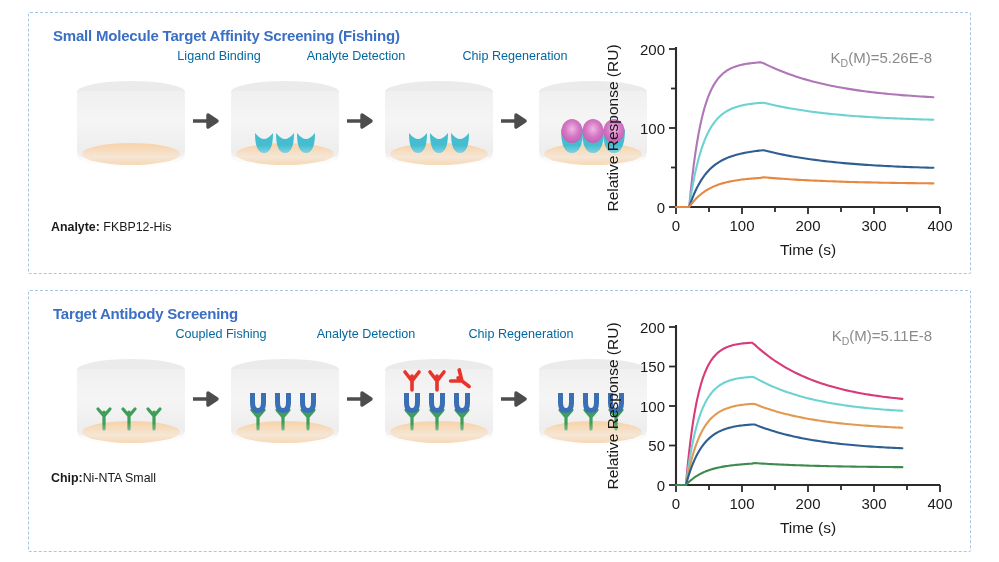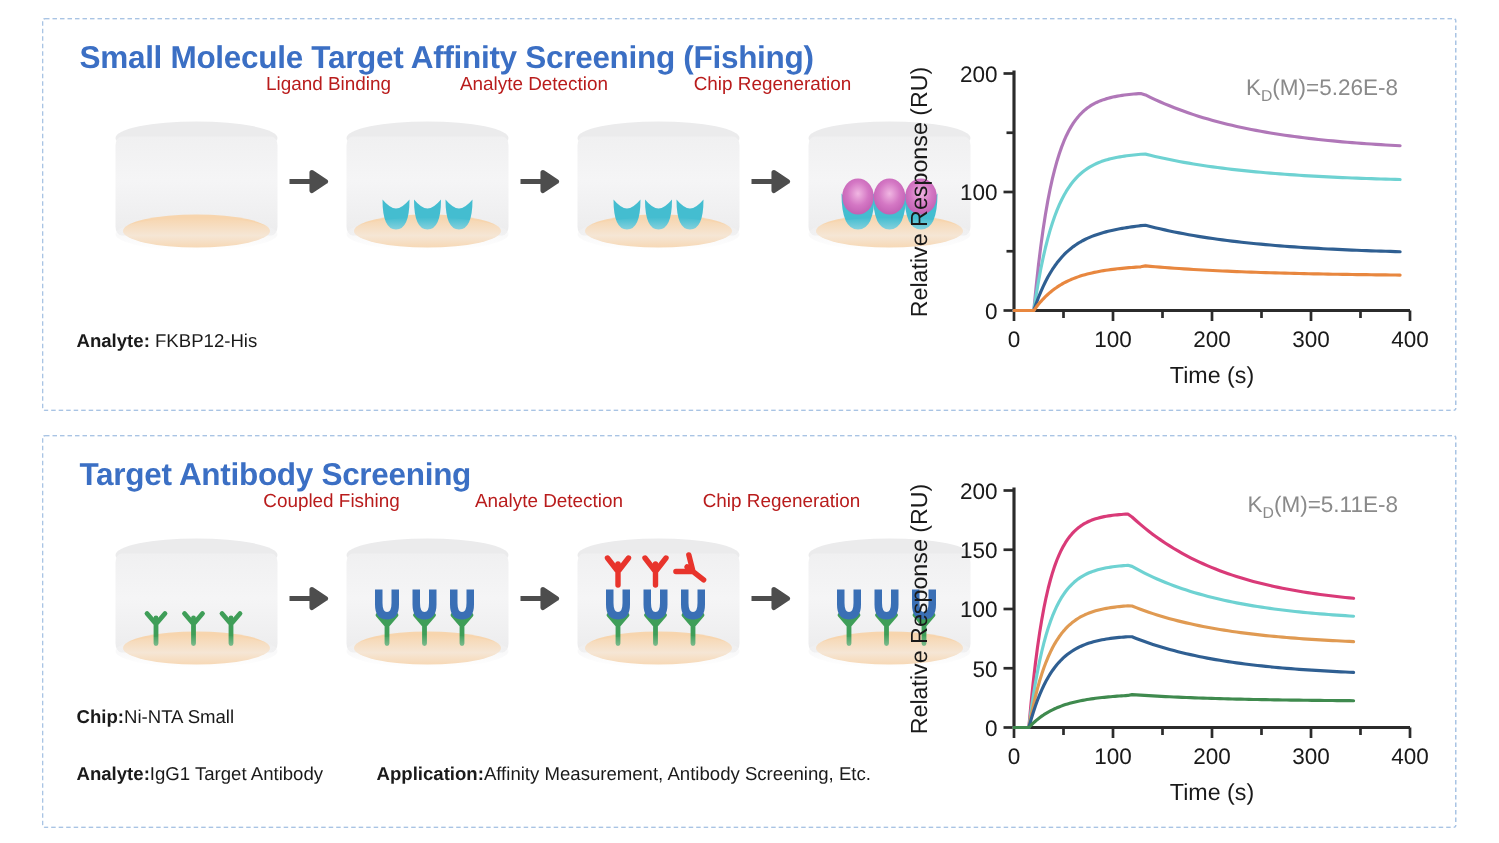--- a/index.html
+++ b/index.html
@@ -16,31 +16,31 @@
     left: 28px; width: 943px;
     border: 1.4px dashed #a9c4e4;
     border-radius: 2px;
     background: #fff;
   }
   #panel-1 { top: 12px;  height: 262px; }
   #panel-2 { top: 290px; height: 262px; }
 
   .panel-title {
     position: absolute; left: 24px; top: 14px;
-    font-size: 21px; font-weight: bold;
+    font-size: 15px; font-weight: bold;
     color: #3b6fc4; letter-spacing: -0.2px;
     white-space: nowrap;
   }
 
   
   .diagram { position: absolute; left: 10px; top: 36px; width: 580px; height: 150px; }
   .step-labels { position: absolute; left: 0; top: 0; width: 580px; height: 22px; }
   .step-label {
     position: absolute; top: 0;
-    font-size: 12.6px; color: #b91c1c; white-space: nowrap;
+    font-size: 12.6px; color: #0369a1; white-space: nowrap;
     text-align: center; transform: translateX(-50%);
   }
   .chips-row { position: absolute; left: 0; top: 26px; width: 580px; height: 110px; }
 
   .chip { position: absolute; width: 108px; height: 88px; }
   .chip .body {
     position: absolute; left: 0; top: 10px; width: 108px; height: 66px;
     background: linear-gradient(180deg,#f0f0f1 0%, #f5f5f6 45%, #ececed 100%);
     border-radius: 4px/6px;
   }
@@ -325,28 +325,20 @@
           </svg>
           <div class="front-ellipse"></div>
         </div>
       </div>
     </div>
 
     <div class="info" style="top:180px">
       <div class="info-row">
         <div class="info-cell" style="left:0">
           <b>Chip:</b><span>Ni-NTA Small</span>
-        </div>
-      </div>
-      <div class="info-row" style="margin-top:10px">
-        <div class="info-cell" style="left:0">
-          <b>Analyte:</b><span>IgG1 Target Antibody</span>
-        </div>
-        <div class="info-cell" style="left:200px">
-          <b>Application:</b><span>Affinity Measurement, Antibody Screening, Etc.</span>
         </div>
       </div>
     </div>
 
     <div class="chart-wrap">
       <svg id="chart-1" viewBox="0 0 352 222">
           <path class="axis-line" d="M74,12 L74,172"></path>
           <path class="axis-line" d="M74,172 L338,172"></path>
           <line class="tickmark" x1="67" y1="172" x2="74" y2="172"></line>
           <text class="tick-text" x="63" y="177.5" text-anchor="end">0</text>

